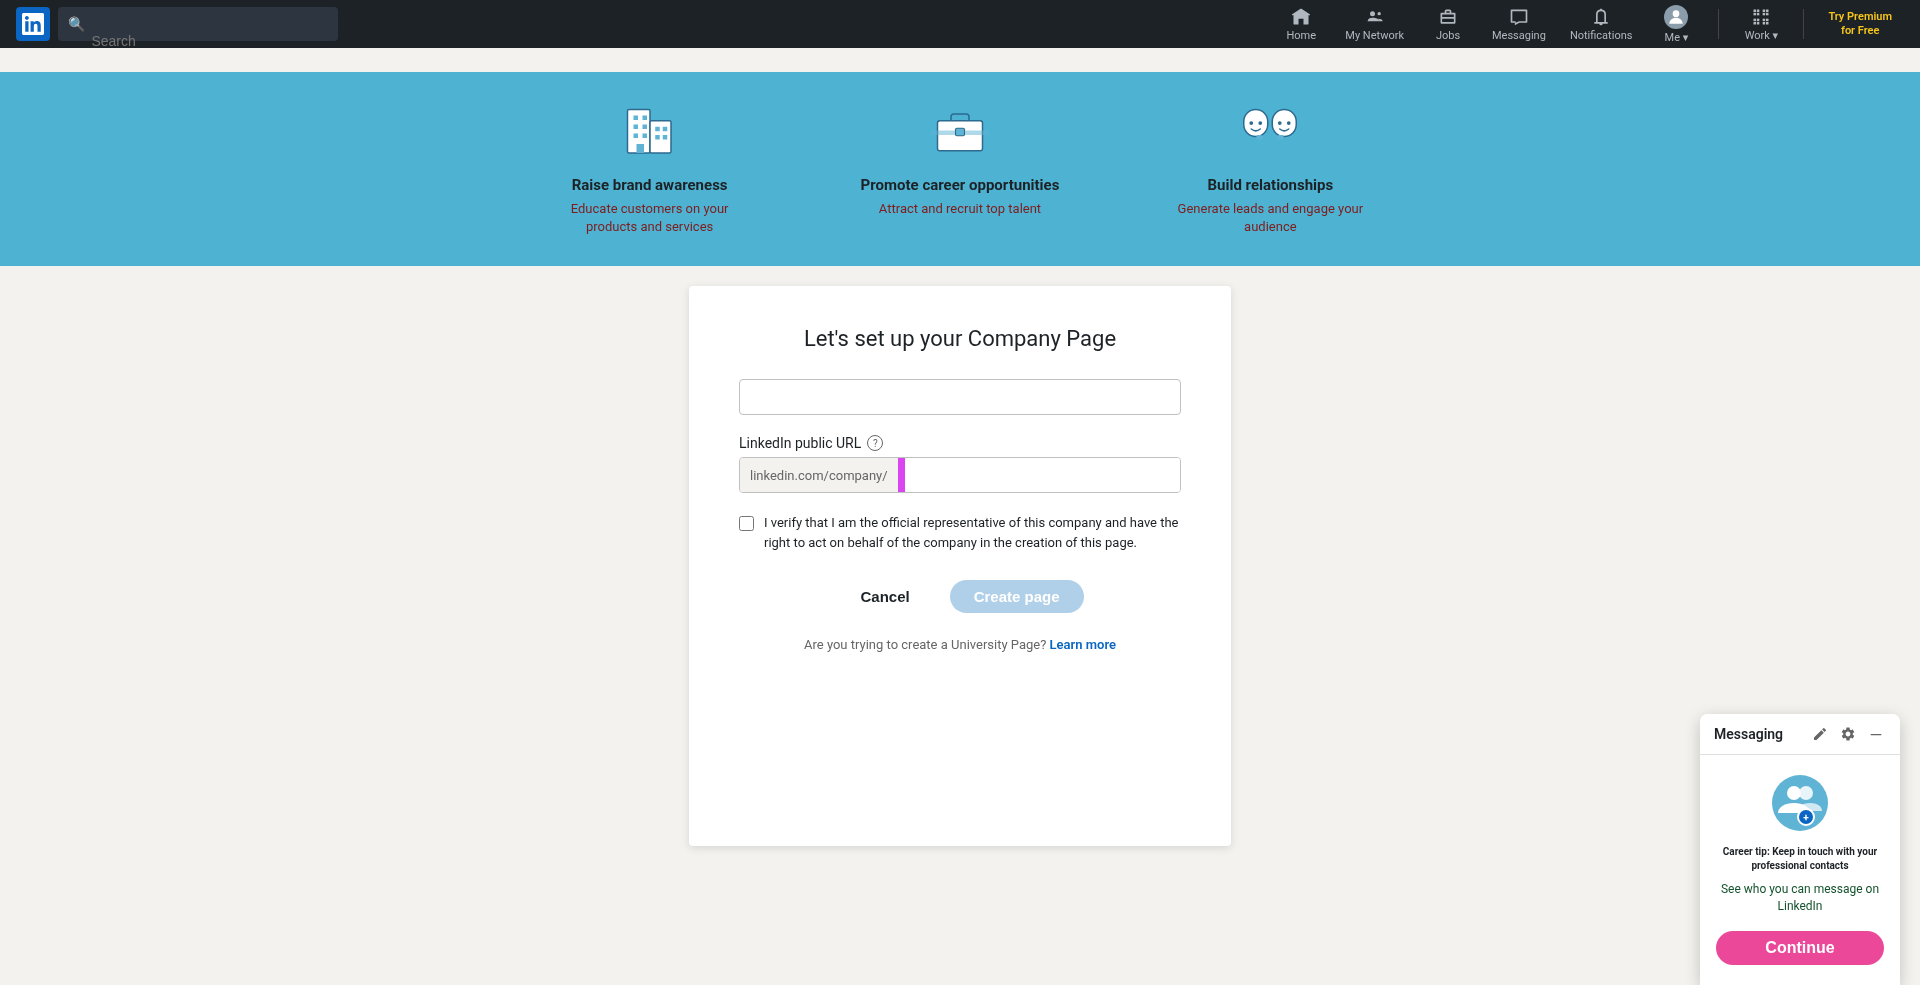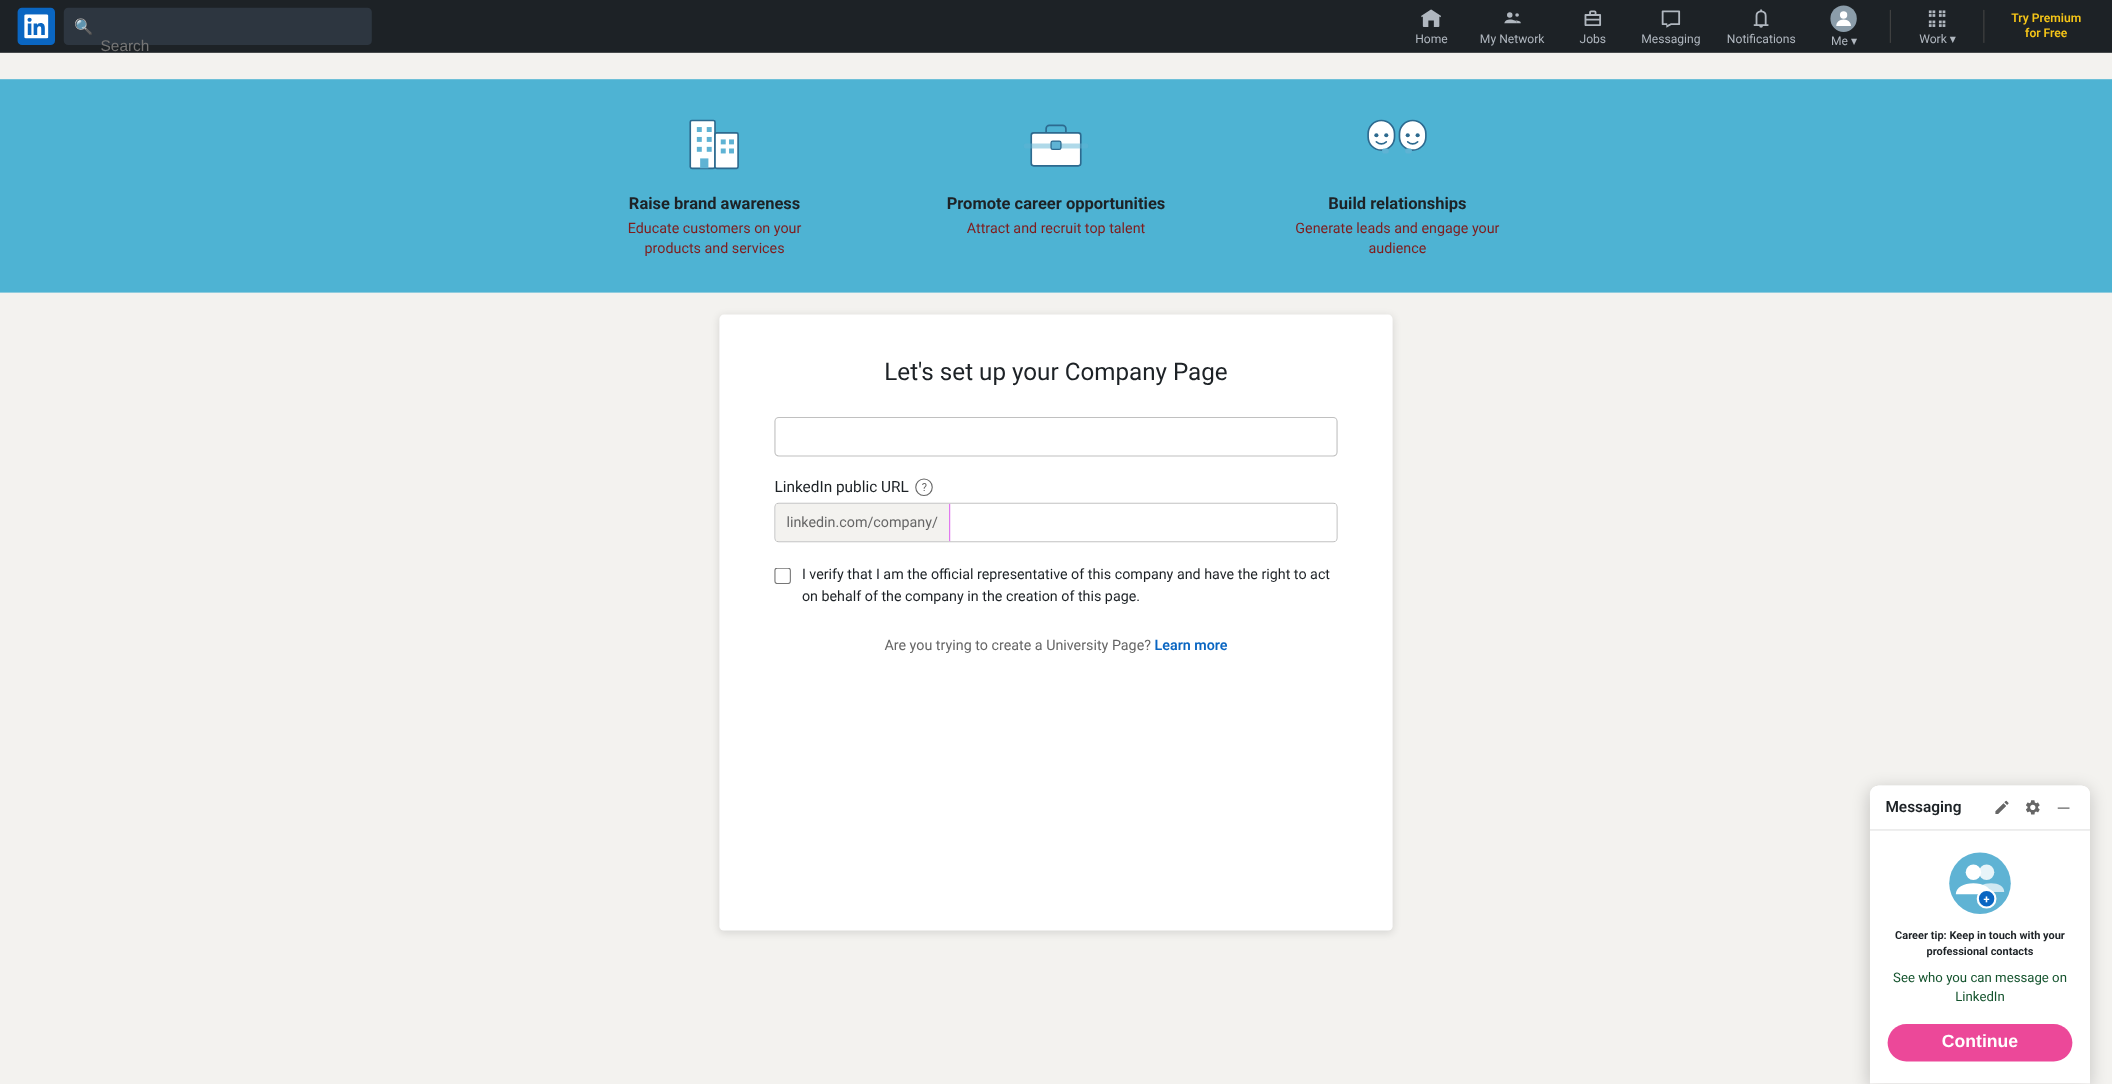--- a/index.html
+++ b/index.html
@@ -139,21 +139,21 @@
       justify-content: center;
       padding: 20px 16px;
       min-height: 600px;
     }
 
     
     .modal-card {
       background: white;
       border-radius: 4px;
       box-shadow: 0 2px 8px rgba(0,0,0,0.12);
-      width: 612px;
+      width: 542px;
       padding: 40px 50px;
       margin-top: 0;
     }
     .modal-title {
       font-size: 22px;
       font-weight: 400;
       color: #1d2226;
       text-align: center;
       margin-bottom: 28px;
     }
@@ -207,21 +207,21 @@
       height: 36px;
     }
     .url-prefix {
       background: #f3f2ef;
       padding: 0 10px;
       font-size: 13px;
       color: #666;
       height: 100%;
       display: flex;
       align-items: center;
-      border-right: 1px solid #d946ef;
+      border-right: 7px solid #d946ef;
       white-space: nowrap;
     }
     .url-input {
       border: none;
       outline: none;
       flex: 1;
       padding: 0 10px;
       font-size: 14px;
       height: 100%;
     }
@@ -538,20 +538,24 @@
         <span class="url-prefix">linkedin.com/company/</span>
         <input type="text" class="url-input" placeholder="" style="">
       </div>
     </div>
 
     <div class="checkbox-row">
       <input type="checkbox" style="">
       <span class="checkbox-label">I verify that I am the official representative of this company and have the right to act on behalf of the company in the creation of this page.</span>
     </div>
 
+    <div class="form-actions">
+      <button class="btn-cancel">Cancel</button>
+      <button class="btn-create">Create page</button>
+    </div>
 
     <p class="university-text">
       <span>Are you trying to create a University Page?</span>
       <a href="#">Learn more</a>
     </p>
   </div>
 </div>
 
 <div class="messaging-panel">
   <div class="messaging-header">

